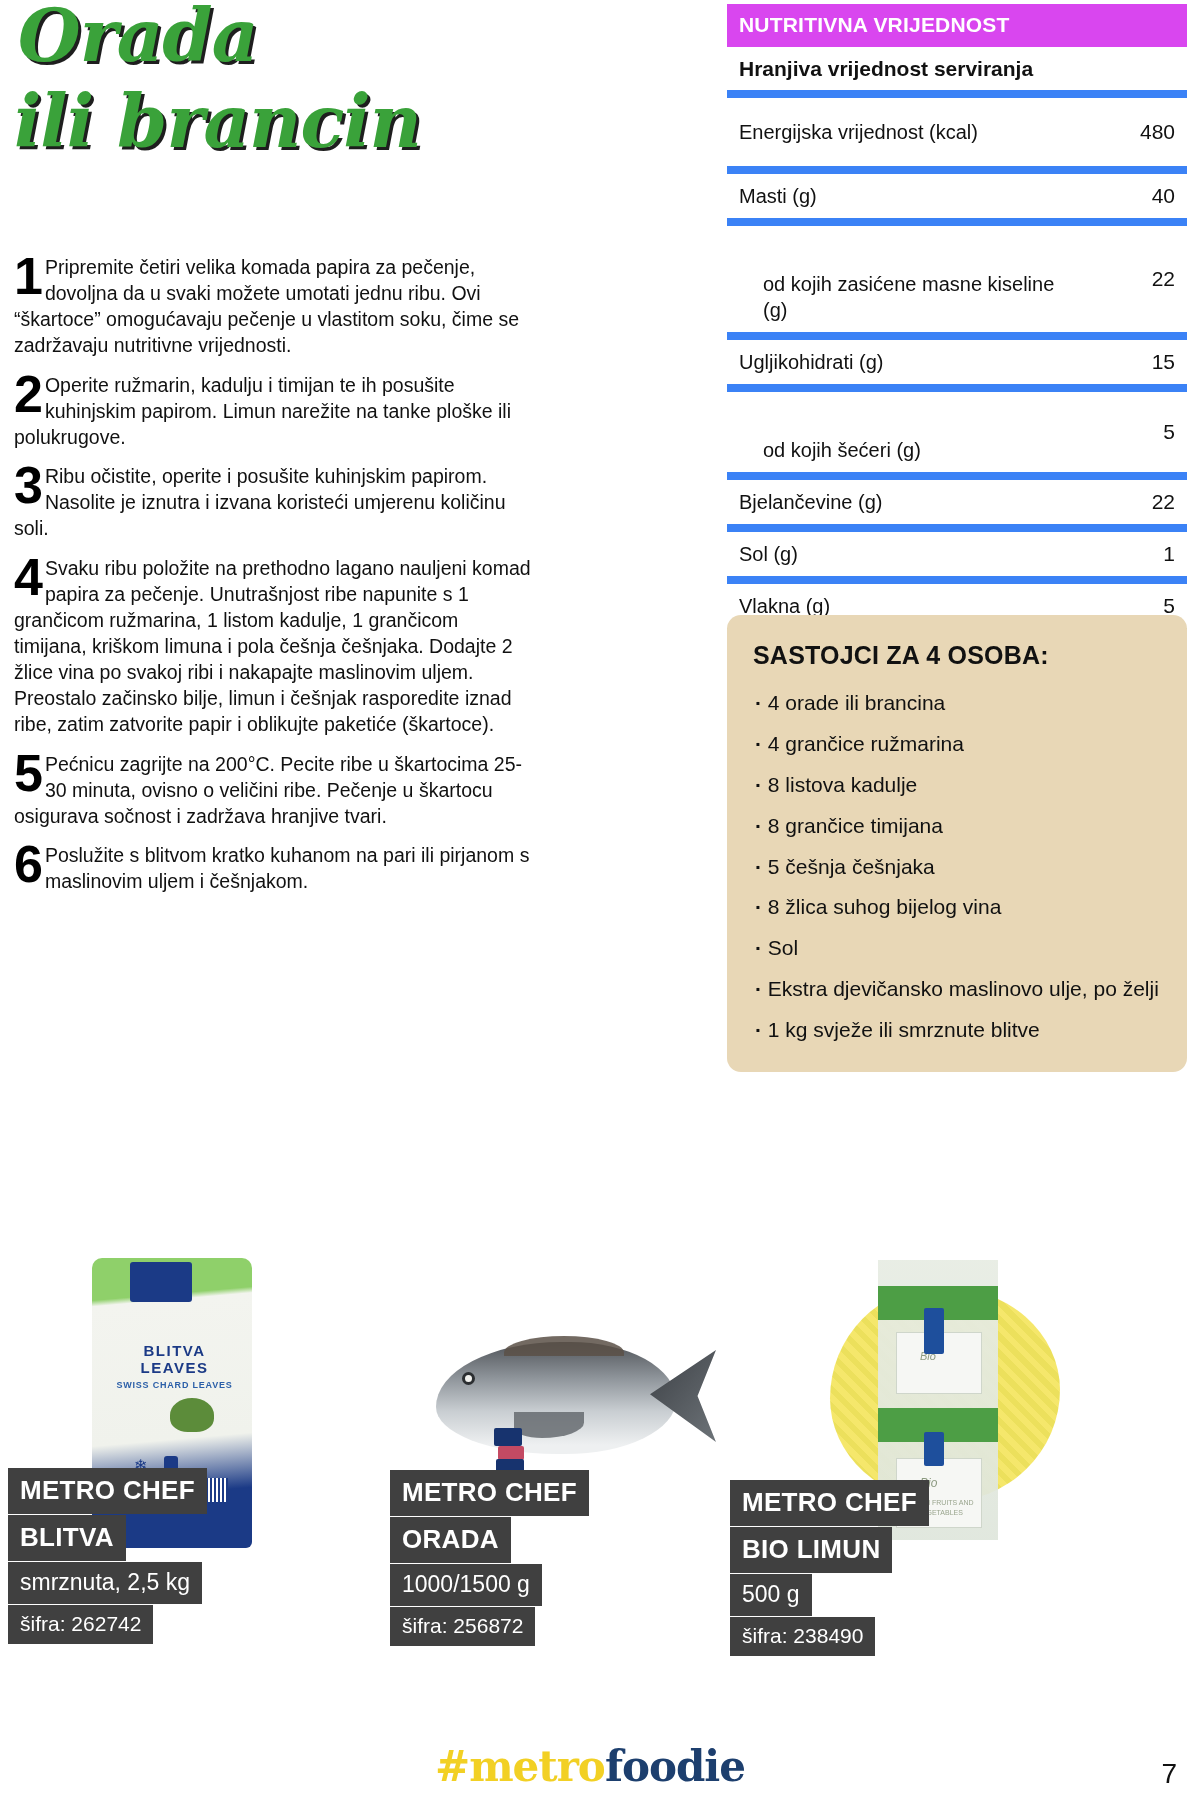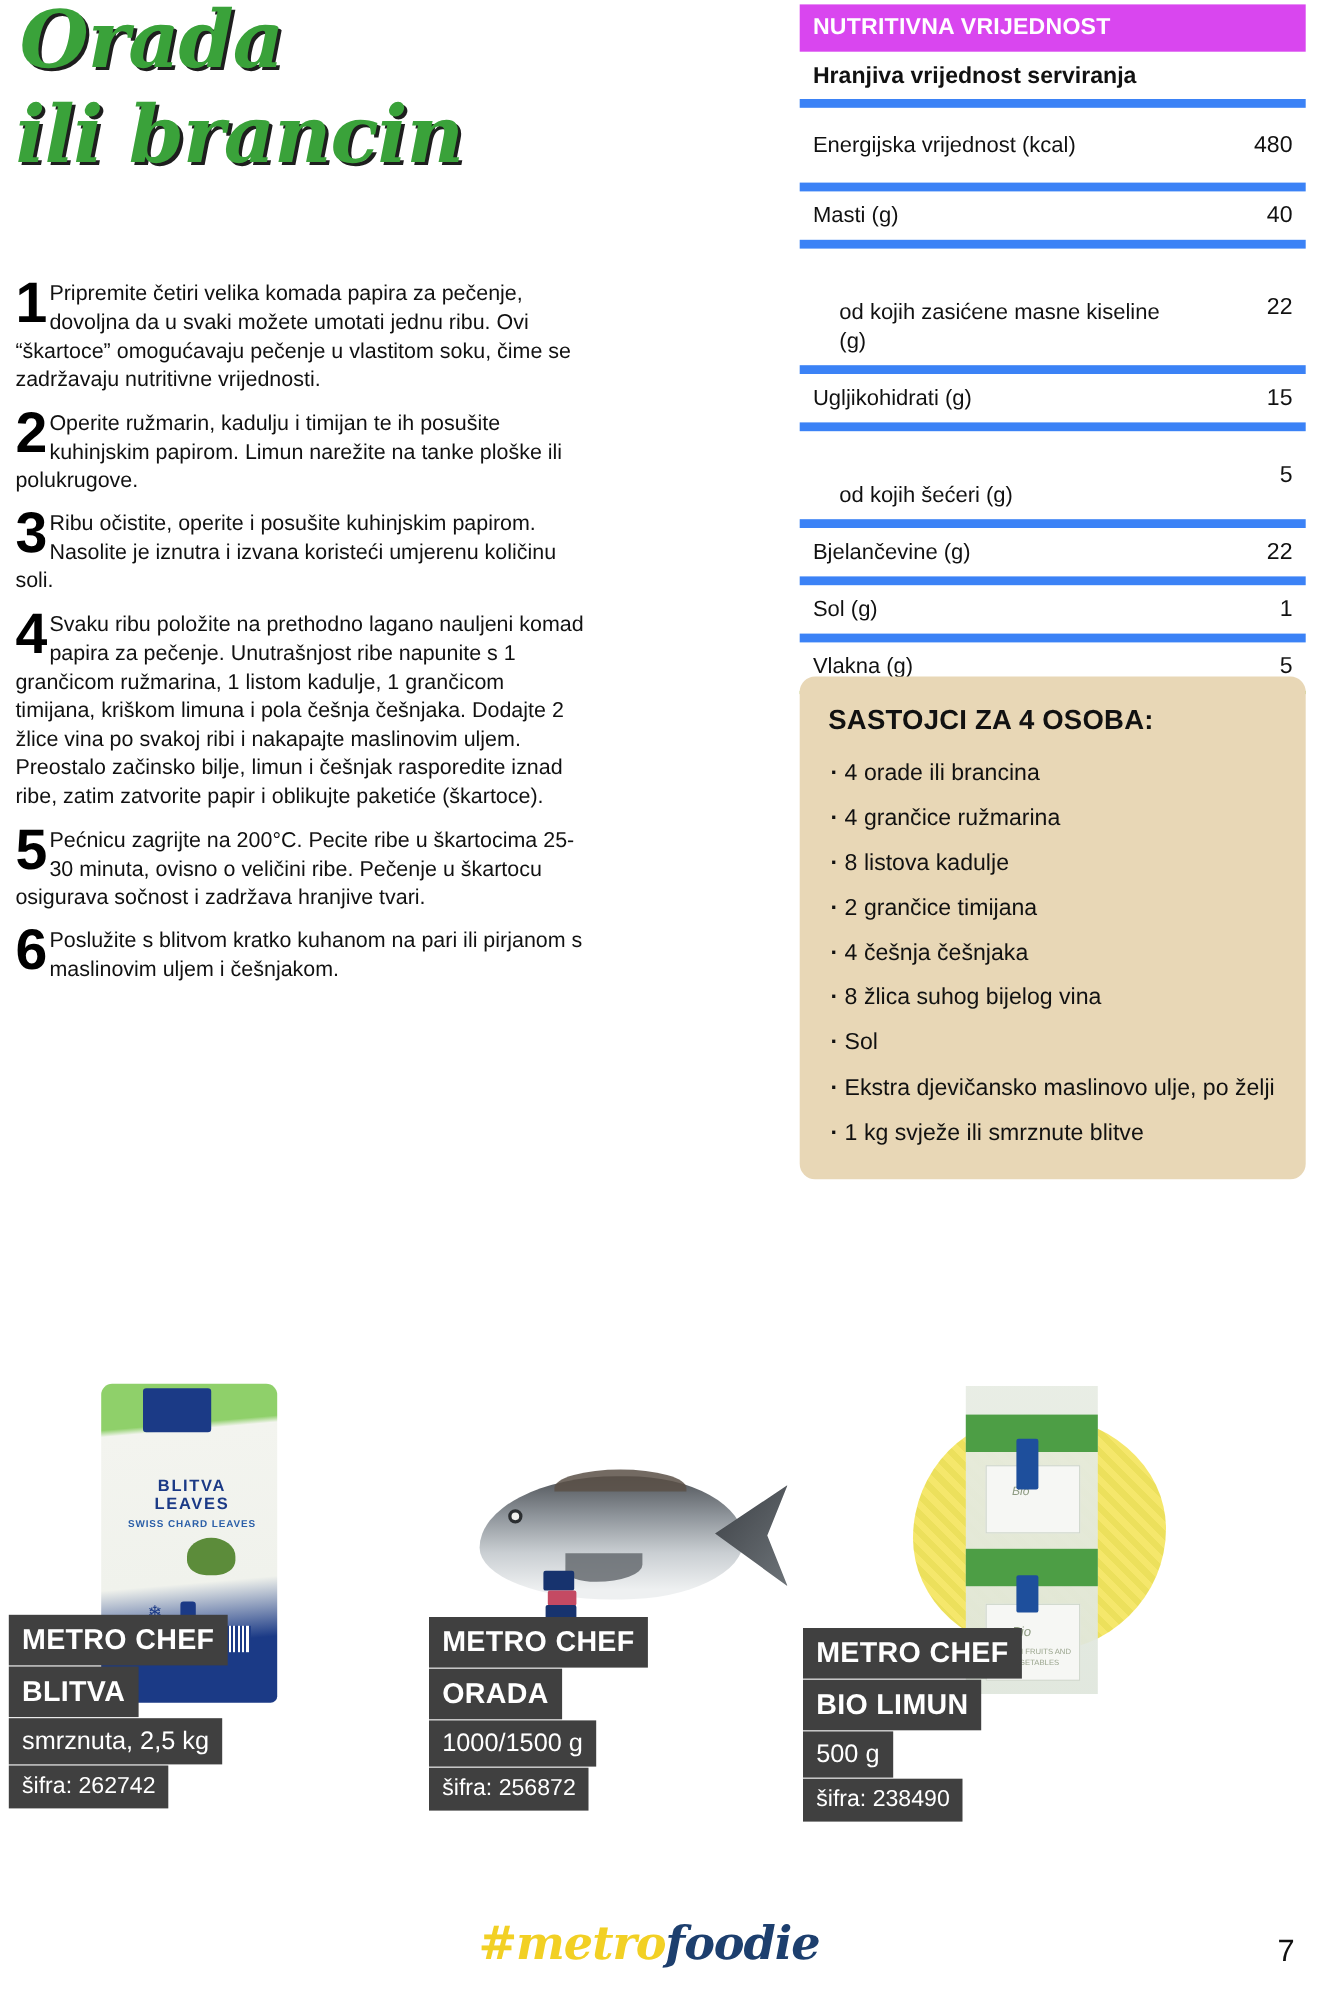--- a/index.html
+++ b/index.html
@@ -252,21 +252,20 @@
   .cap-line.code  { font-size: 21px; }
 
   
   .hashtag {
     position: absolute;
     left: 420px;
     top: 1742px;
     width: 340px;
     text-align: center;
     font-family: "DejaVu Serif", serif;
-    font-style: italic;
     font-weight: bold;
     font-size: 42px;
     letter-spacing: -1px;
   }
   .ht-b { color: #f2d024; }
   .ht-c { color: #1d3f6e; }
 
   .page-num {
     position: absolute;
     right: 22px;
@@ -349,22 +348,22 @@
       <span class="label">Vlakna (g)</span>
       <span class="value">5</span>
     </div>
   </div>
 
   <div class="ingredients">
     <div class="ing-title">SASTOJCI ZA 4 OSOBA:</div>
     <div class="ing-item">4 orade ili brancina</div>
     <div class="ing-item">4 grančice ružmarina</div>
     <div class="ing-item">8 listova kadulje</div>
-    <div class="ing-item">2 grančice timijana</div>
-    <div class="ing-item">4 češnja češnjaka</div>
+    <div class="ing-item">8 grančice timijana</div>
+    <div class="ing-item">5 češnja češnjaka</div>
     <div class="ing-item">8 žlica suhog bijelog vina</div>
     <div class="ing-item">Sol</div>
     <div class="ing-item">Ekstra djevičansko maslinovo ulje, po želji</div>
     <div class="ing-item">1 kg svježe ili smrznute blitve</div>
   </div>
 
   <div class="products">
 
     <div class="product p1">
       <div class="prod-photo">

